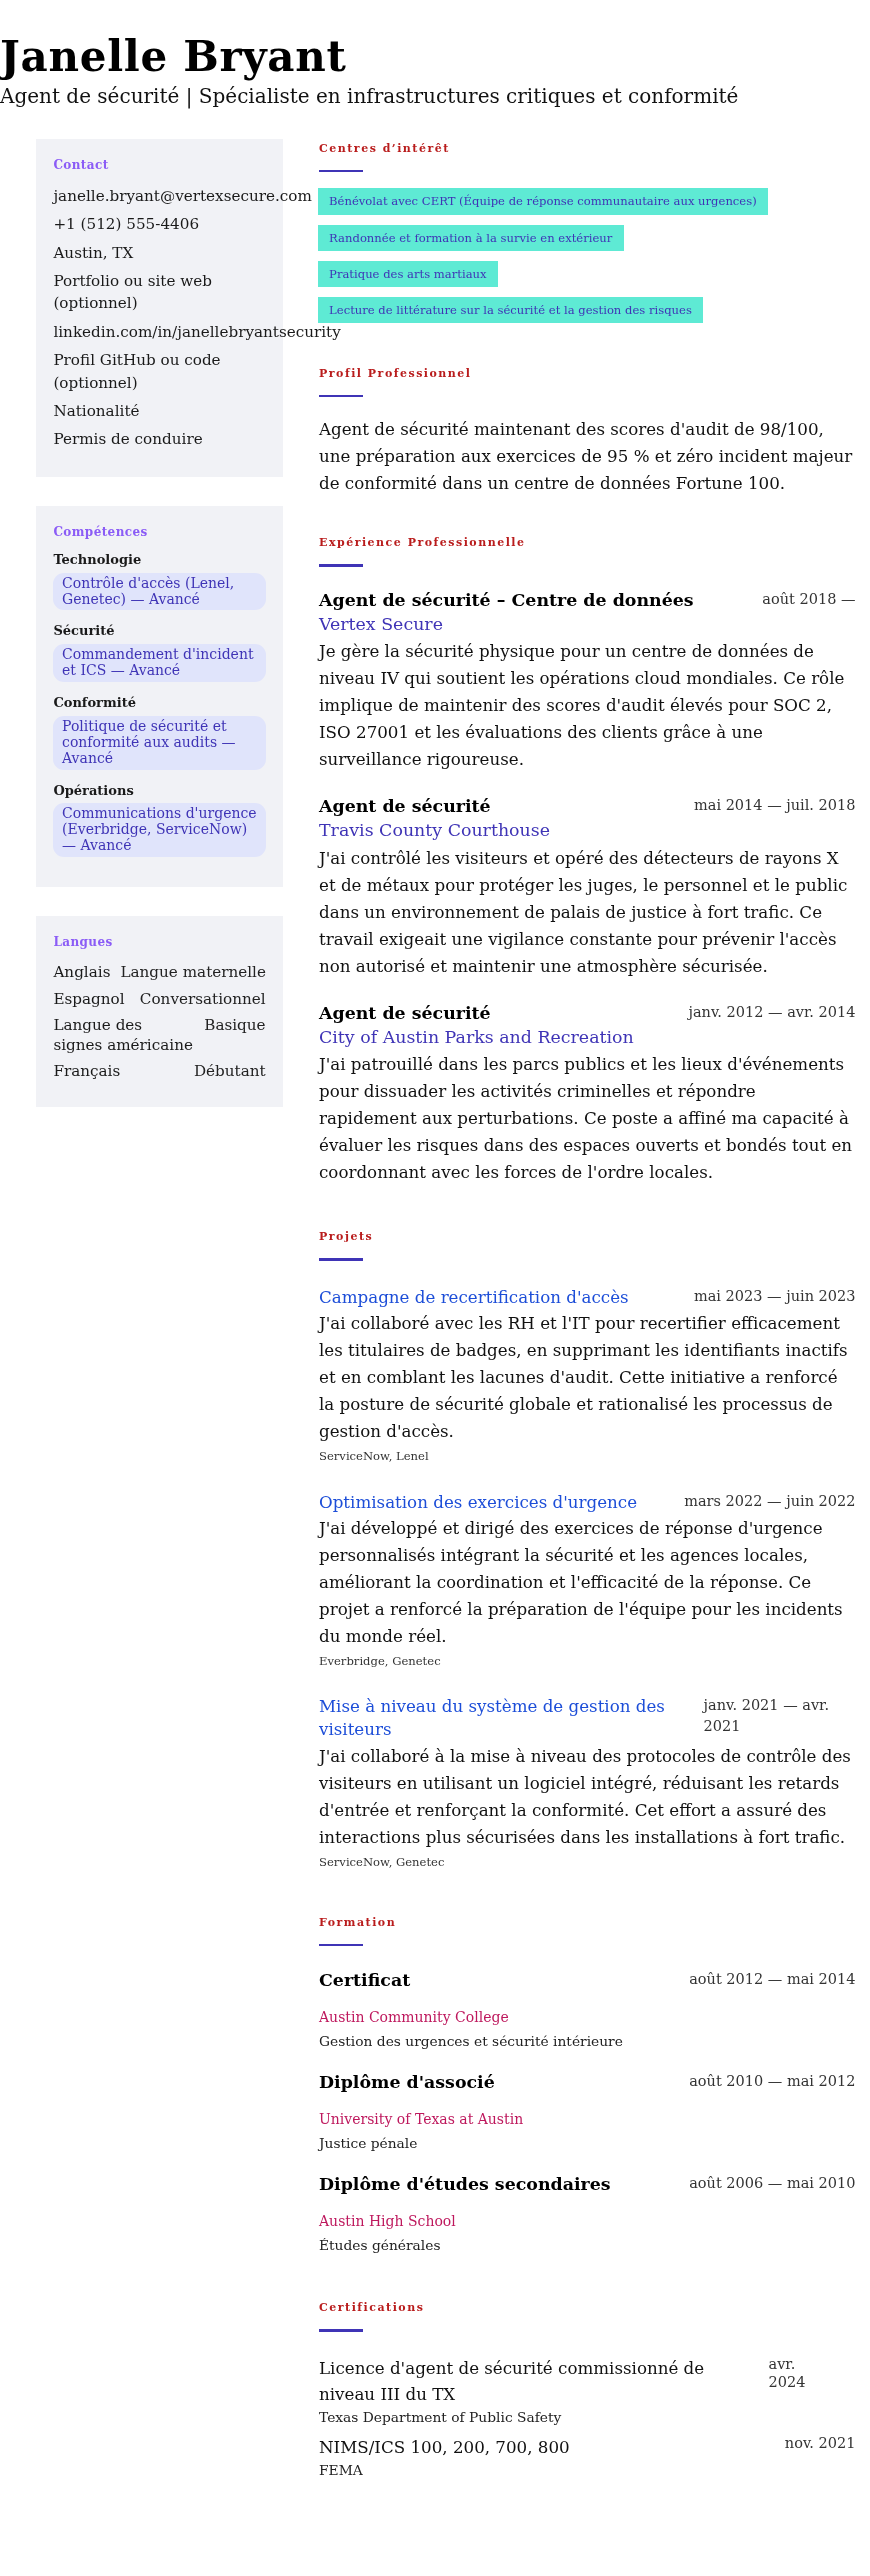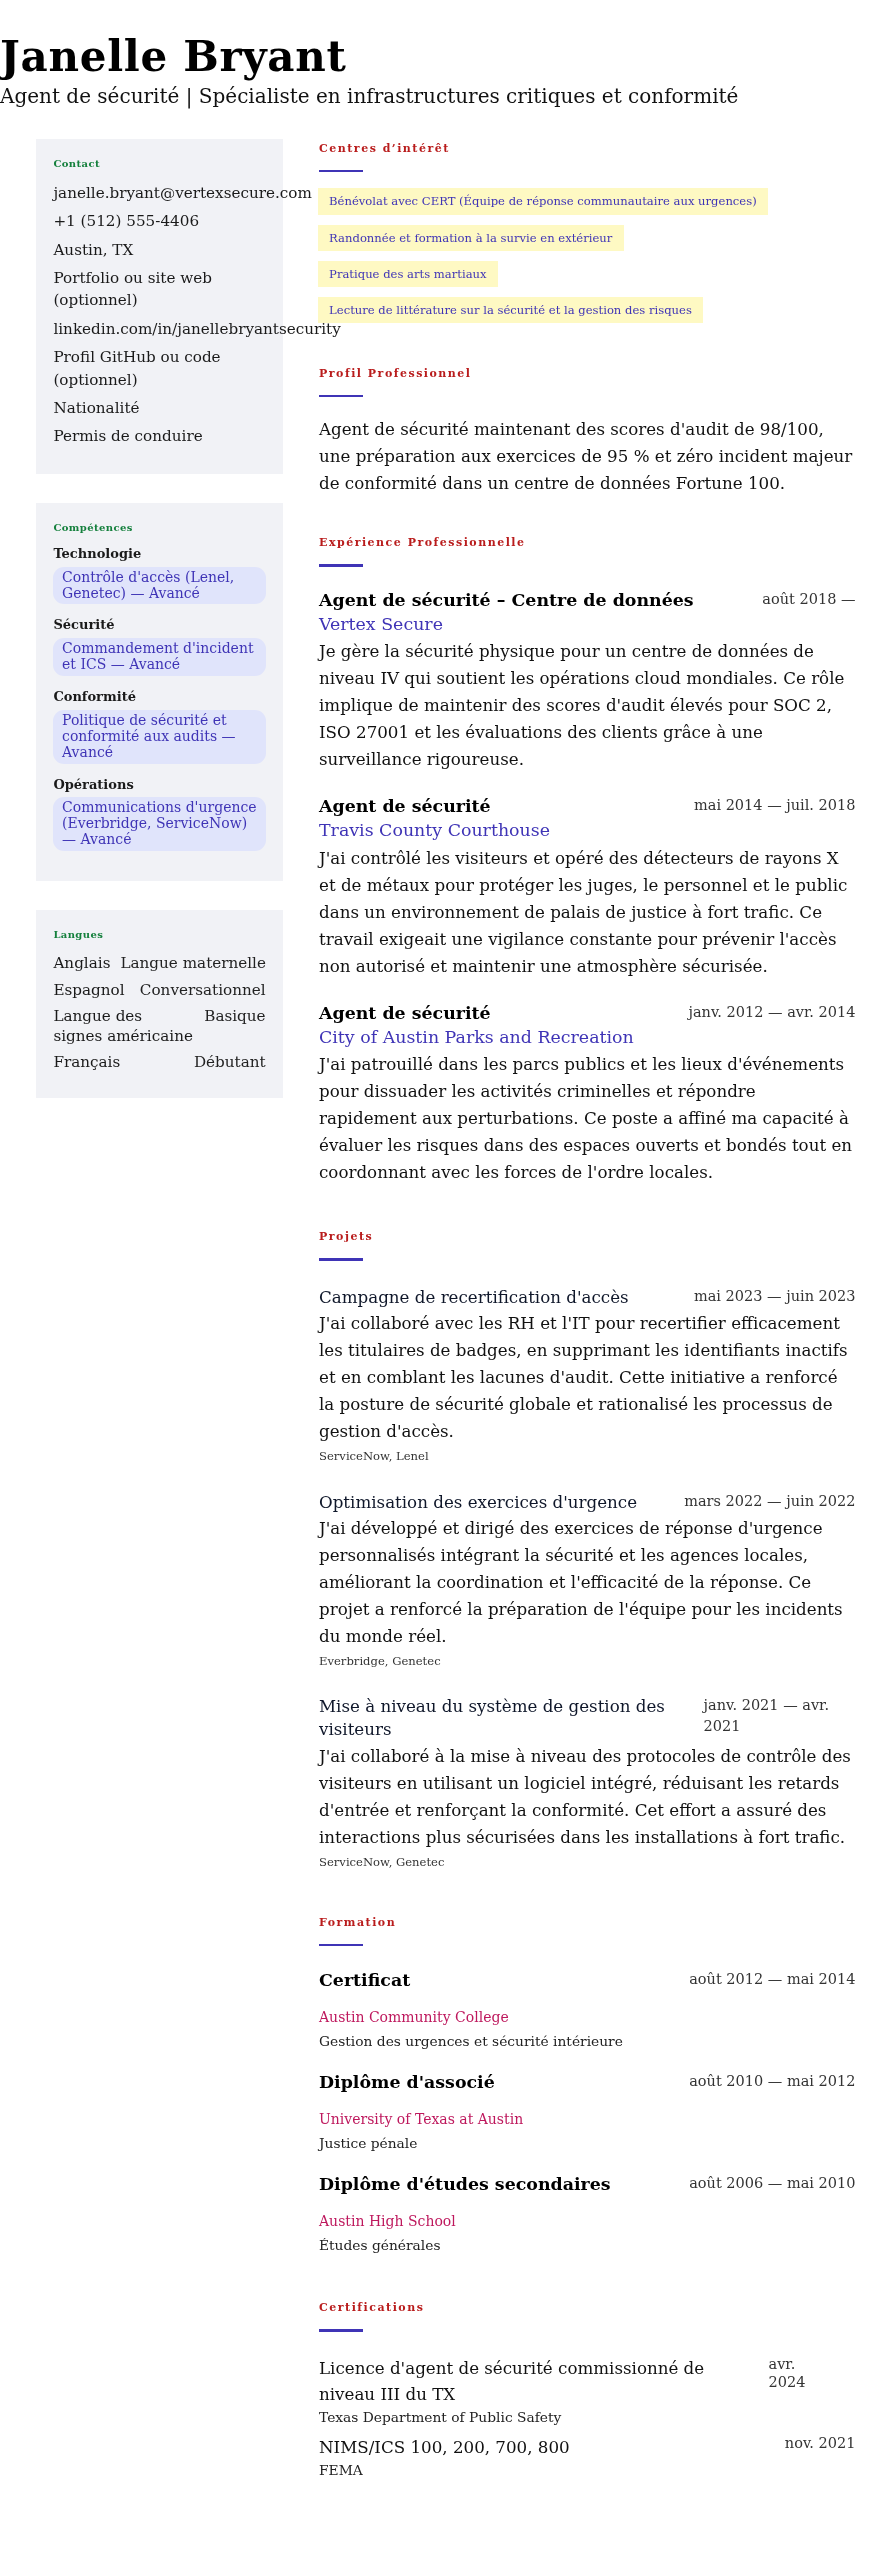--- a/index.html
+++ b/index.html
@@ -35,24 +35,24 @@
   .sidebar { width: 247px; flex-shrink: 0; }
   .main { width: 537px; }
 
   .card {
     background: #f1f2f6;
     padding: 19px 17.4px 20.3px 17.4px;
     margin-bottom: 29px;
   }
   .card-title {
     font-weight: bold;
-    font-size: 10px;
+    font-size: 12px;
     letter-spacing: 0.4px;
     margin-bottom: 13px;
-    color: #15803d;
+    color: #8b5cf6;
   }
   .contact-item {
     font-size: 15.2px;
     line-height: 22.5px;
     margin-bottom: 5.8px;
     white-space: nowrap;
   }
   .contact-item.wrap { white-space: normal; }
   .skill-cat {
     font-weight: bold;
@@ -89,39 +89,39 @@
     line-height: 20.3px;
   }
   .section-rule {
     width: 44px; height: 2.9px;
     background: #3f34b6;
     margin-top: 10.2px;
     margin-bottom: 16px;
   }
   .interest-chip {
     display: inline-block;
-    background: #fef9c3;
+    background: #5eead4;
     color: #3f34b6;
     font-size: 11.6px;
     line-height: 14.5px;
     padding: 5.8px 11.6px;
     margin-bottom: 10.2px;
     margin-left: -1.5px;
   }
   .interest-list { display: flex; flex-direction: column; align-items: flex-start; }
   .para { font-size: 16.7px; line-height: 27px; color: #111; }
 
   .entry { margin-bottom: 22px; }
   .entry-head { display: flex; justify-content: space-between; align-items: flex-start; }
   .entry-title { font-weight: bold; font-size: 17.4px; line-height: 23px; color: #000; }
   .entry-date { font-size: 14.5px; line-height: 20.3px; color: #333; white-space: nowrap; text-align: center; }
   .entry-org { color: #3f34b6; font-size: 17.4px; line-height: 25px; }
   .entry-desc { font-size: 16.7px; line-height: 27px; color: #111; margin-top: 1.5px; }
 
-  .proj-title { font-size: 16.7px; line-height: 23px; color: #0f172a; }
+  .proj-title { font-size: 16.7px; line-height: 23px; color: #1d4ed8; }
   .proj-date { font-size: 14.5px; line-height: 20.3px; color: #333; text-align: right; }
   .proj-tech { font-size: 11.6px; line-height: 17.4px; color: #333; margin-top: 2.9px; }
   .proj { margin-bottom: 25px; }
 
   .edu-degree { font-weight: bold; font-size: 17.4px; line-height: 23px; color: #000; }
   .edu-school { font-size: 14px; line-height: 26px; color: #be185d; margin-top: 12px; }
   .edu-field { font-size: 13.8px; line-height: 22px; color: #222; }
   .edu { margin-bottom: 19px; }
 
   .cert { margin-bottom: 7.3px; }

